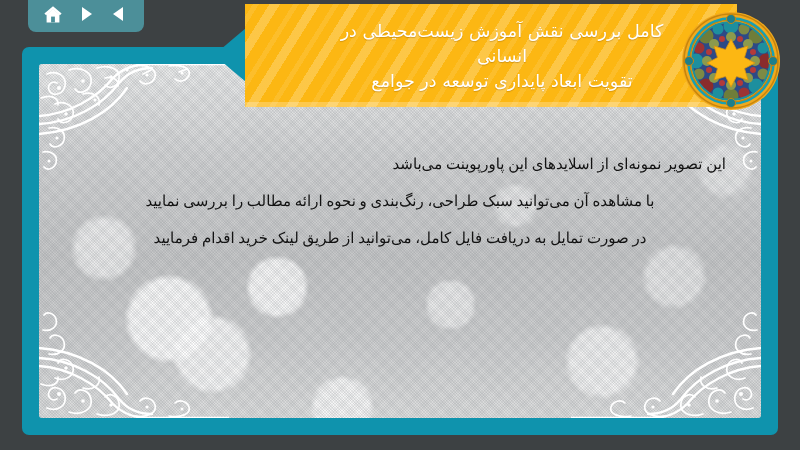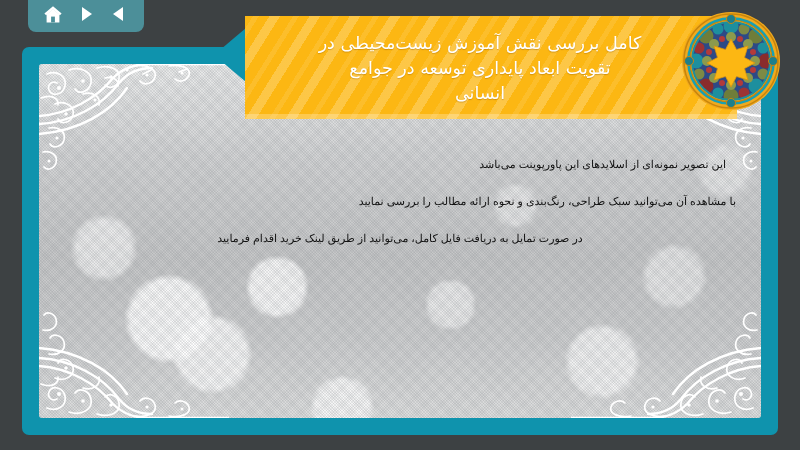--- a/index.html
+++ b/index.html
@@ -112,33 +112,33 @@
     border-bottom: 27px solid transparent;
     border-right: 32px solid #0f93ad;
   }
   .banner-tail-blk {
     position:absolute; left:0; top:0;
     width:32px; height:28px;
     background:#3d4143;
   }
   .banner-body {
     position:absolute;
-    left: 31px; top: 16px;
+    left: 31px; top: 4px;
     width: 492px;
     height: 103px;
     background-color:#fcb713;
     background-image:
       repeating-linear-gradient(-58deg,
         rgba(255,255,255,0.22) 0 9px,
         rgba(255,255,255,0) 9px 18px,
         rgba(255,255,255,0.10) 18px 23px,
         rgba(255,255,255,0) 23px 34px);
     display:flex;
     align-items:center;
-    justify-content:flex-end;
+    justify-content:flex-start;
     overflow:hidden;
   }
   .banner-body::after{
     content:"";
     position:absolute; left:0; right:0; bottom:0; height:5px;
     background:rgba(255,255,255,0.25);
   }
   .slide-title {
     position:relative;
     z-index:2;
@@ -167,27 +167,27 @@
     position:absolute;
     left: 17px; right: 17px;
     top: 82px;
     direction:rtl;
     text-align:center;
     z-index:30;
     padding:0 8px;
   }
   .body-line {
     color:#121212;
-    font-family:Liberation Sans, sans-serif;
-    font-size:11px;
+    font-family:Liberation Serif, serif;
+    font-size:15px;
     line-height:37px;
     white-space:nowrap;
   }
   .line-1 { text-align:right; padding-right:10px; }
-  .line-2 { text-align:right; }
+  .line-2 { text-align:center; }
   .line-3 { }
 </style>
 </head>
 <body>
 
 <div id="root">
 
   <div class="navbar">
 
     <div class="nav-btn" title="Back">
@@ -342,22 +342,22 @@
 
     </div>
   </div>
 
   <div class="banner-wrap">
     <div class="banner-tail-blk"></div>
     <div class="banner-tail"></div>
     <div class="banner-body">
       <div class="slide-title">
         <div>کامل بررسی نقش آموزش زیست‌محیطی در</div>
+        <div>انسانی</div>
         <div>تقویت ابعاد پایداری توسعه در جوامع</div>
-        <div>انسانی</div>
       </div>
     </div>
   </div>
 
   <svg class="medallion" viewBox="0 0 104 104" aria-hidden="true">
     <defs>
       <clipPath id="ringClip">
         <circle cx="52" cy="52" r="39"></circle>
       </clipPath>
     </defs>

